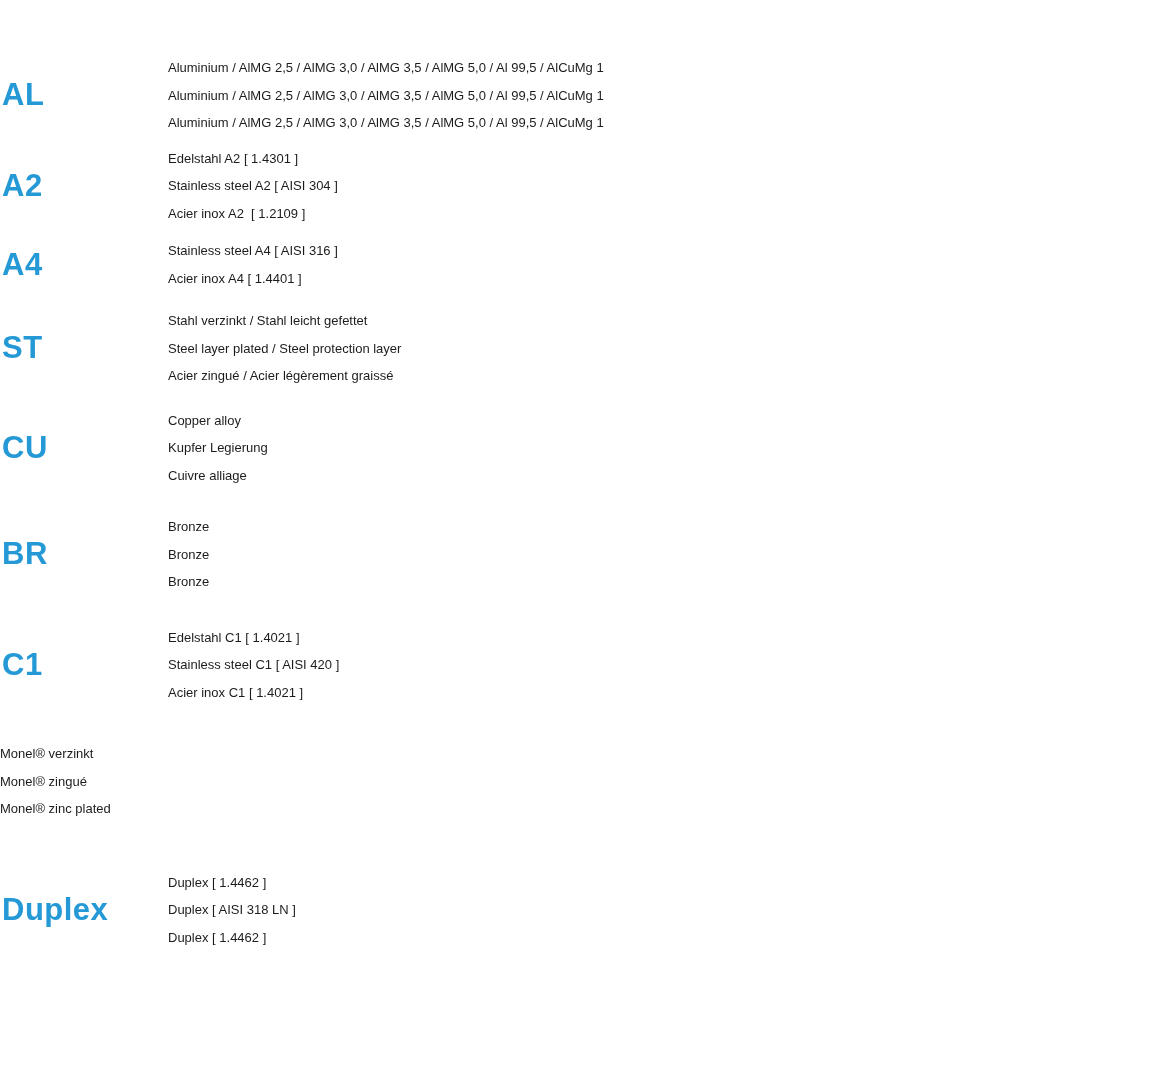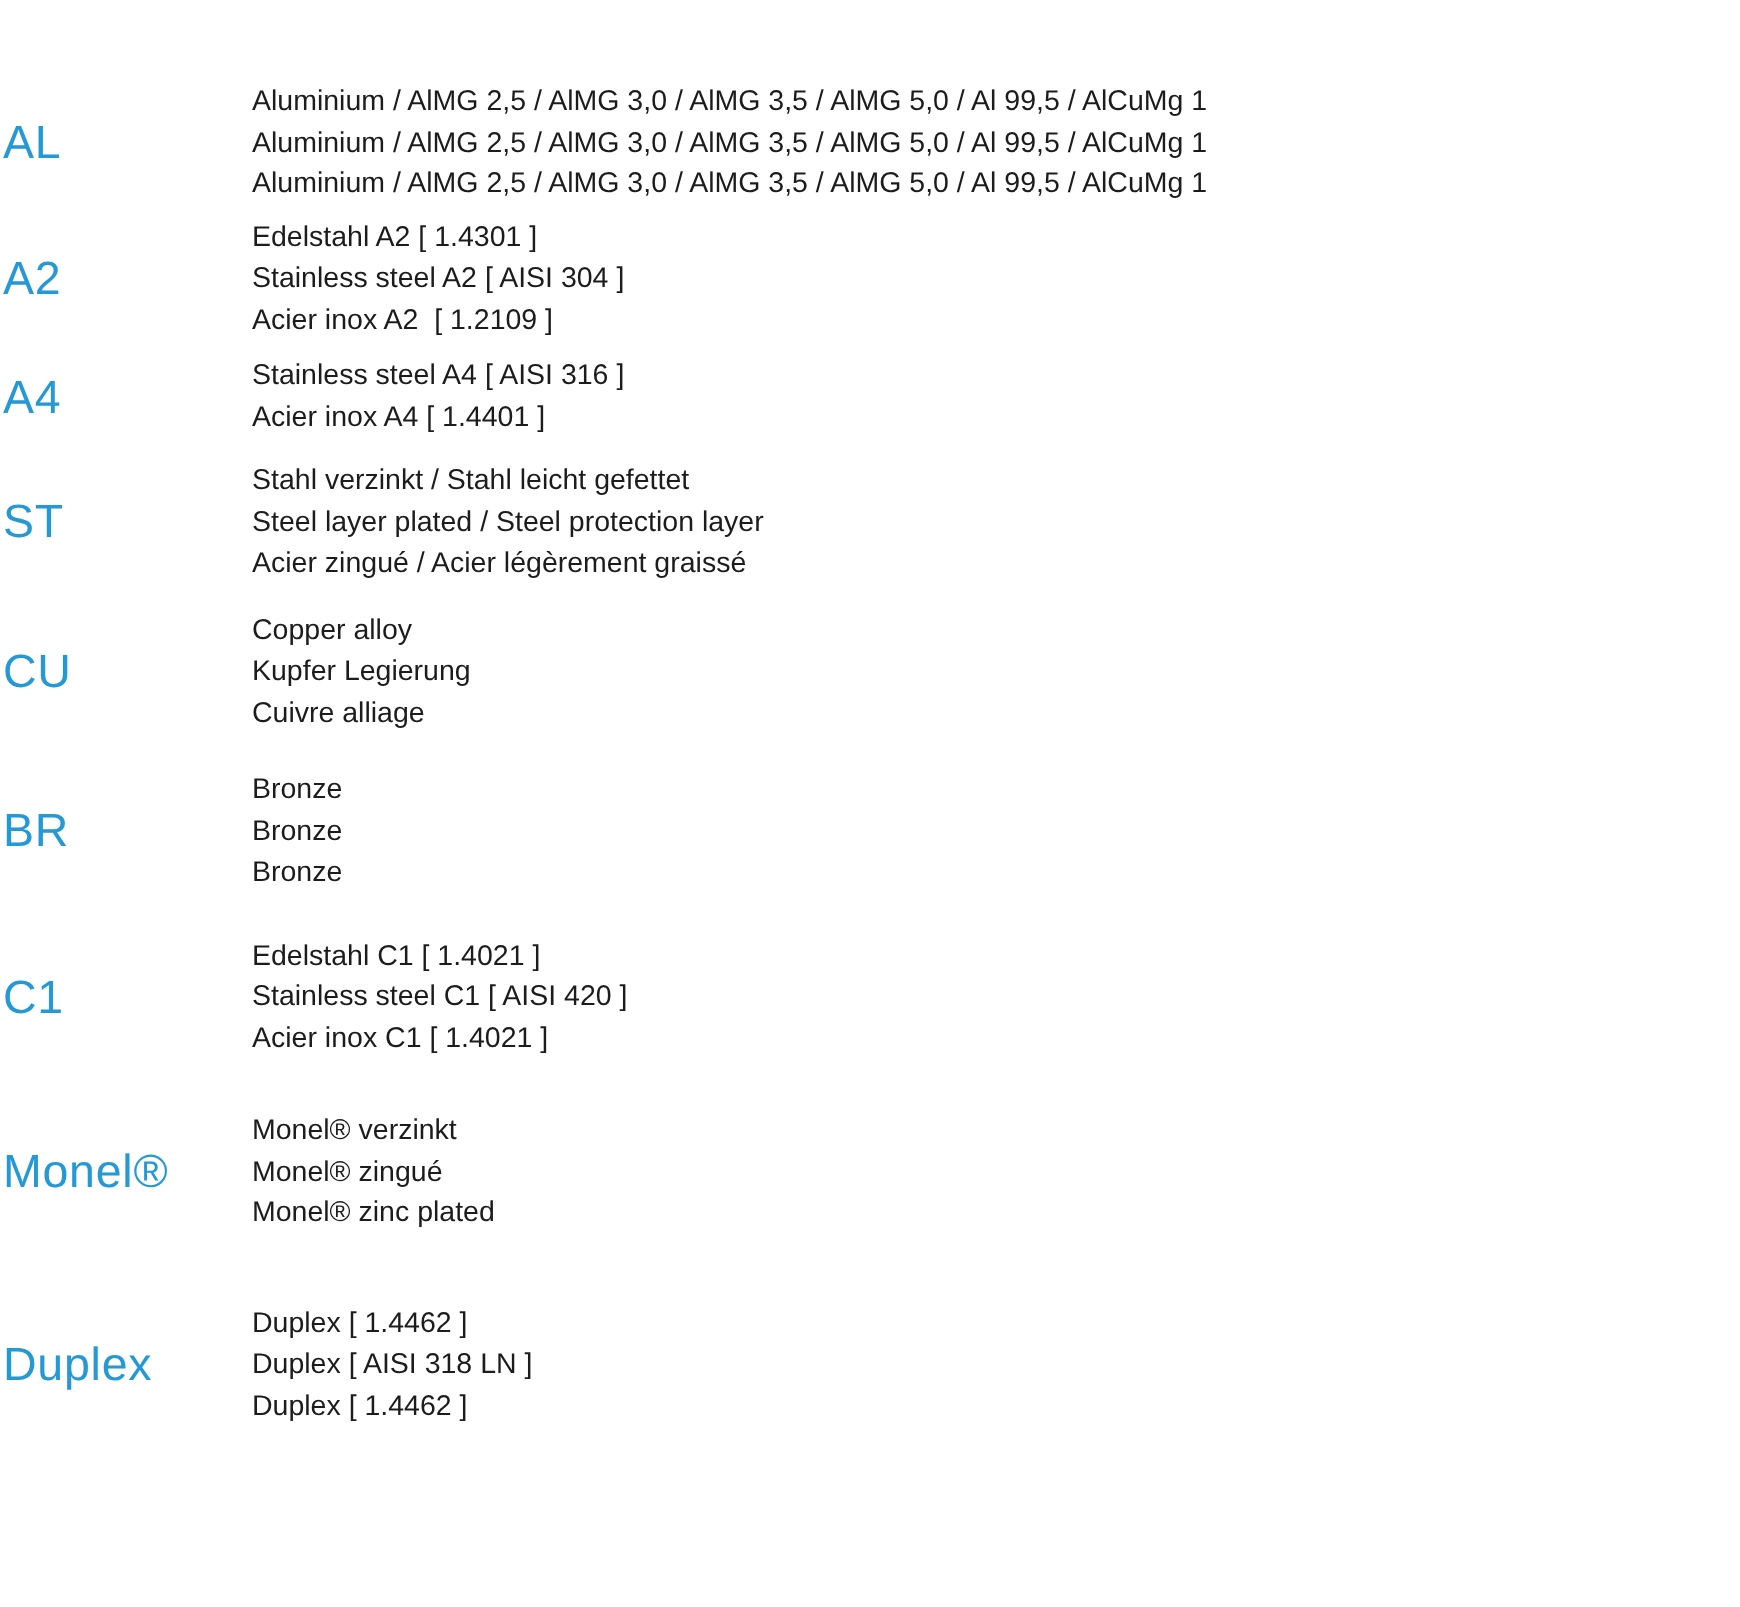--- a/index.html
+++ b/index.html
@@ -21,29 +21,29 @@
   .group {
     display: flex;
     flex-direction: row;
     align-items: center;
   }
   .code {
     width: 168px;
     flex: 0 0 168px;
     padding-left: 2px;
     font-size: 31px;
-    font-weight: normal;
+    font-weight: bold;
     color: var(--accent);
     letter-spacing: 0.5px;
   }
   .desc {
     flex: 1;
   }
   .line {
-    font-size: 19px;
+    font-size: 13px;
     line-height: 27.5px;
     white-space: pre;
     color: var(--text);
   }
   
   .group-a2     { margin-top: 8px;  }
   .group-a4     { margin-top: 10px; }
   .group-st     { margin-top: 15px; }
   .group-cu     { margin-top: 17px; }
   .group-br     { margin-top: 24px; }
@@ -112,21 +112,20 @@
   <div class="group group-c1">
     <div class="code">C1</div>
     <div class="desc">
       <div class="line">Edelstahl C1 [ 1.4021 ]</div>
       <div class="line">Stainless steel C1 [ AISI 420 ]</div>
       <div class="line">Acier inox C1 [ 1.4021 ]</div>
     </div>
   </div>
 
   <div class="group group-monel">
-    <div class="code">Monel®</div>
     <div class="desc">
       <div class="line">Monel® verzinkt</div>
       <div class="line">Monel® zingué</div>
       <div class="line">Monel® zinc plated</div>
     </div>
   </div>
 
   <div class="group group-duplex">
     <div class="code">Duplex</div>
     <div class="desc">

